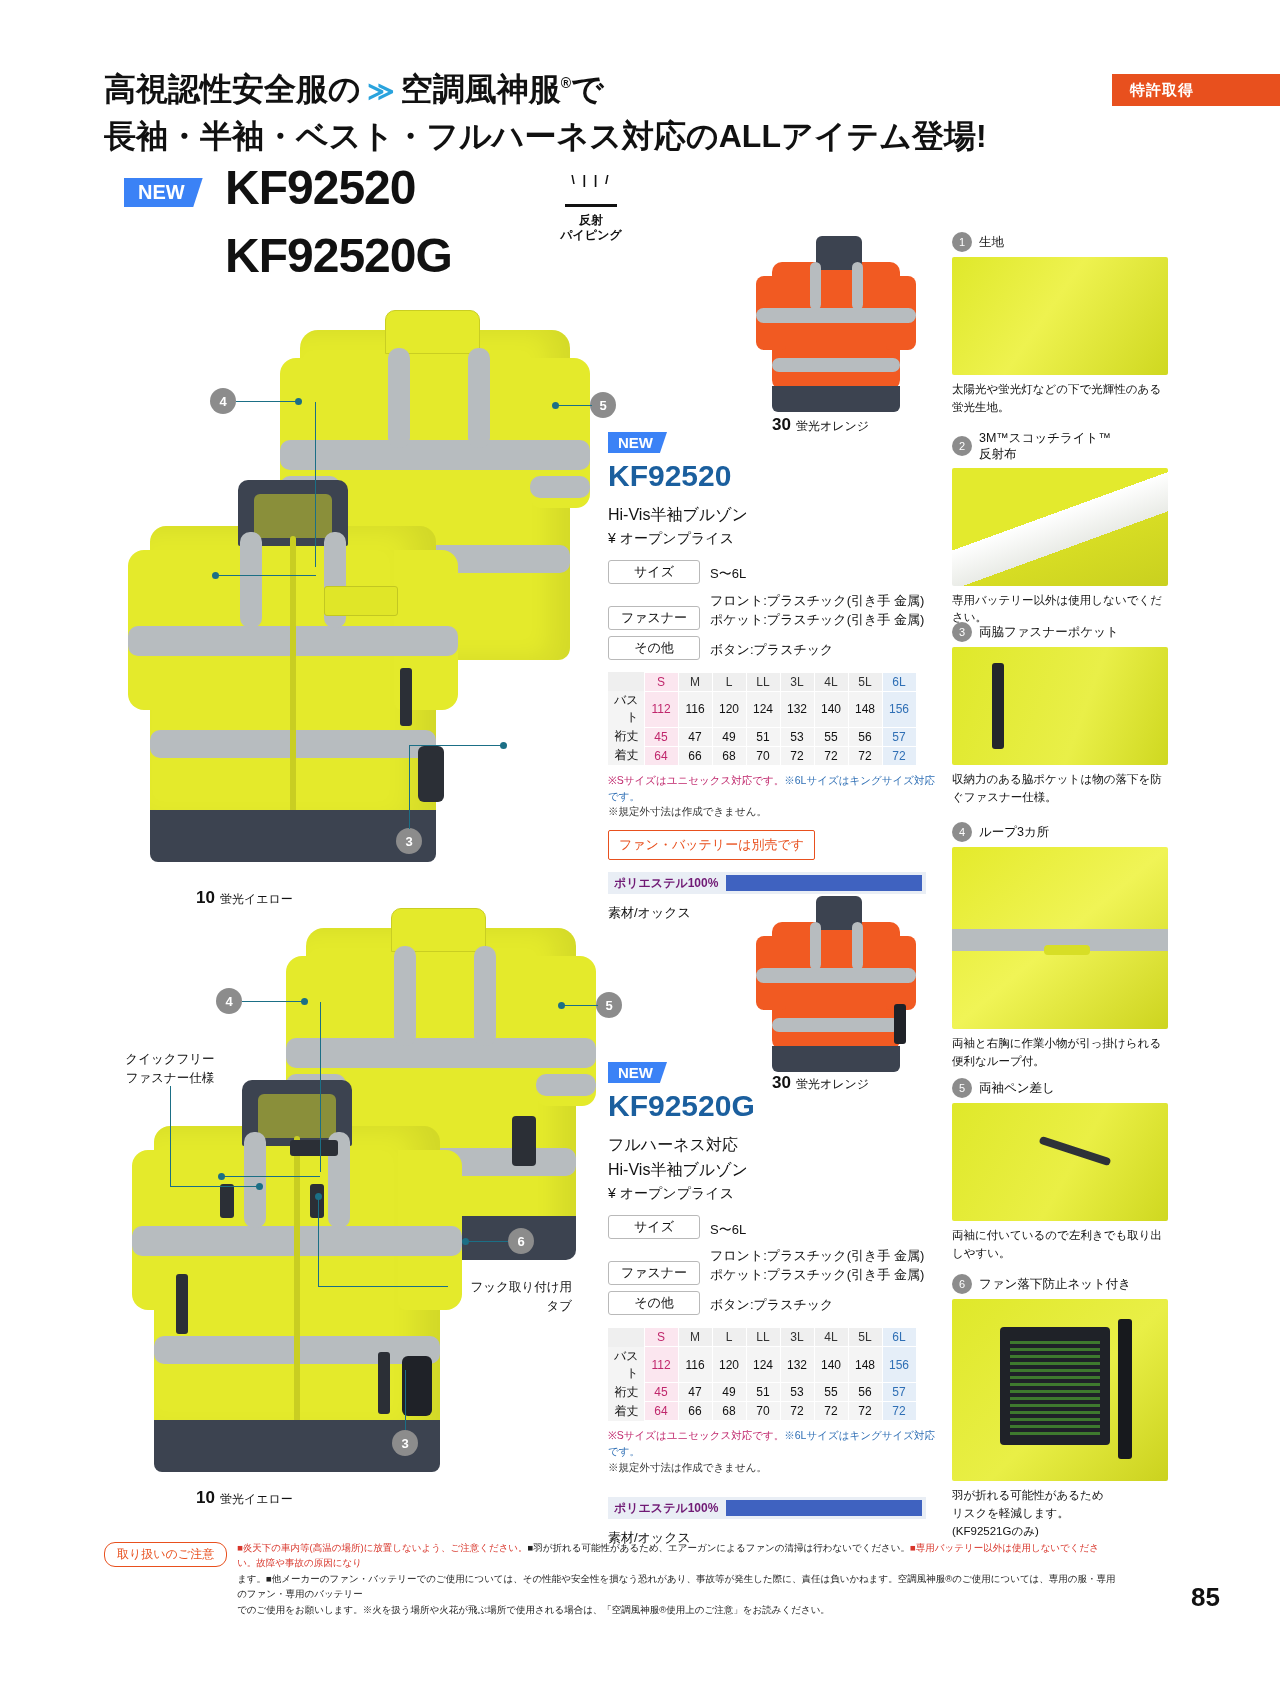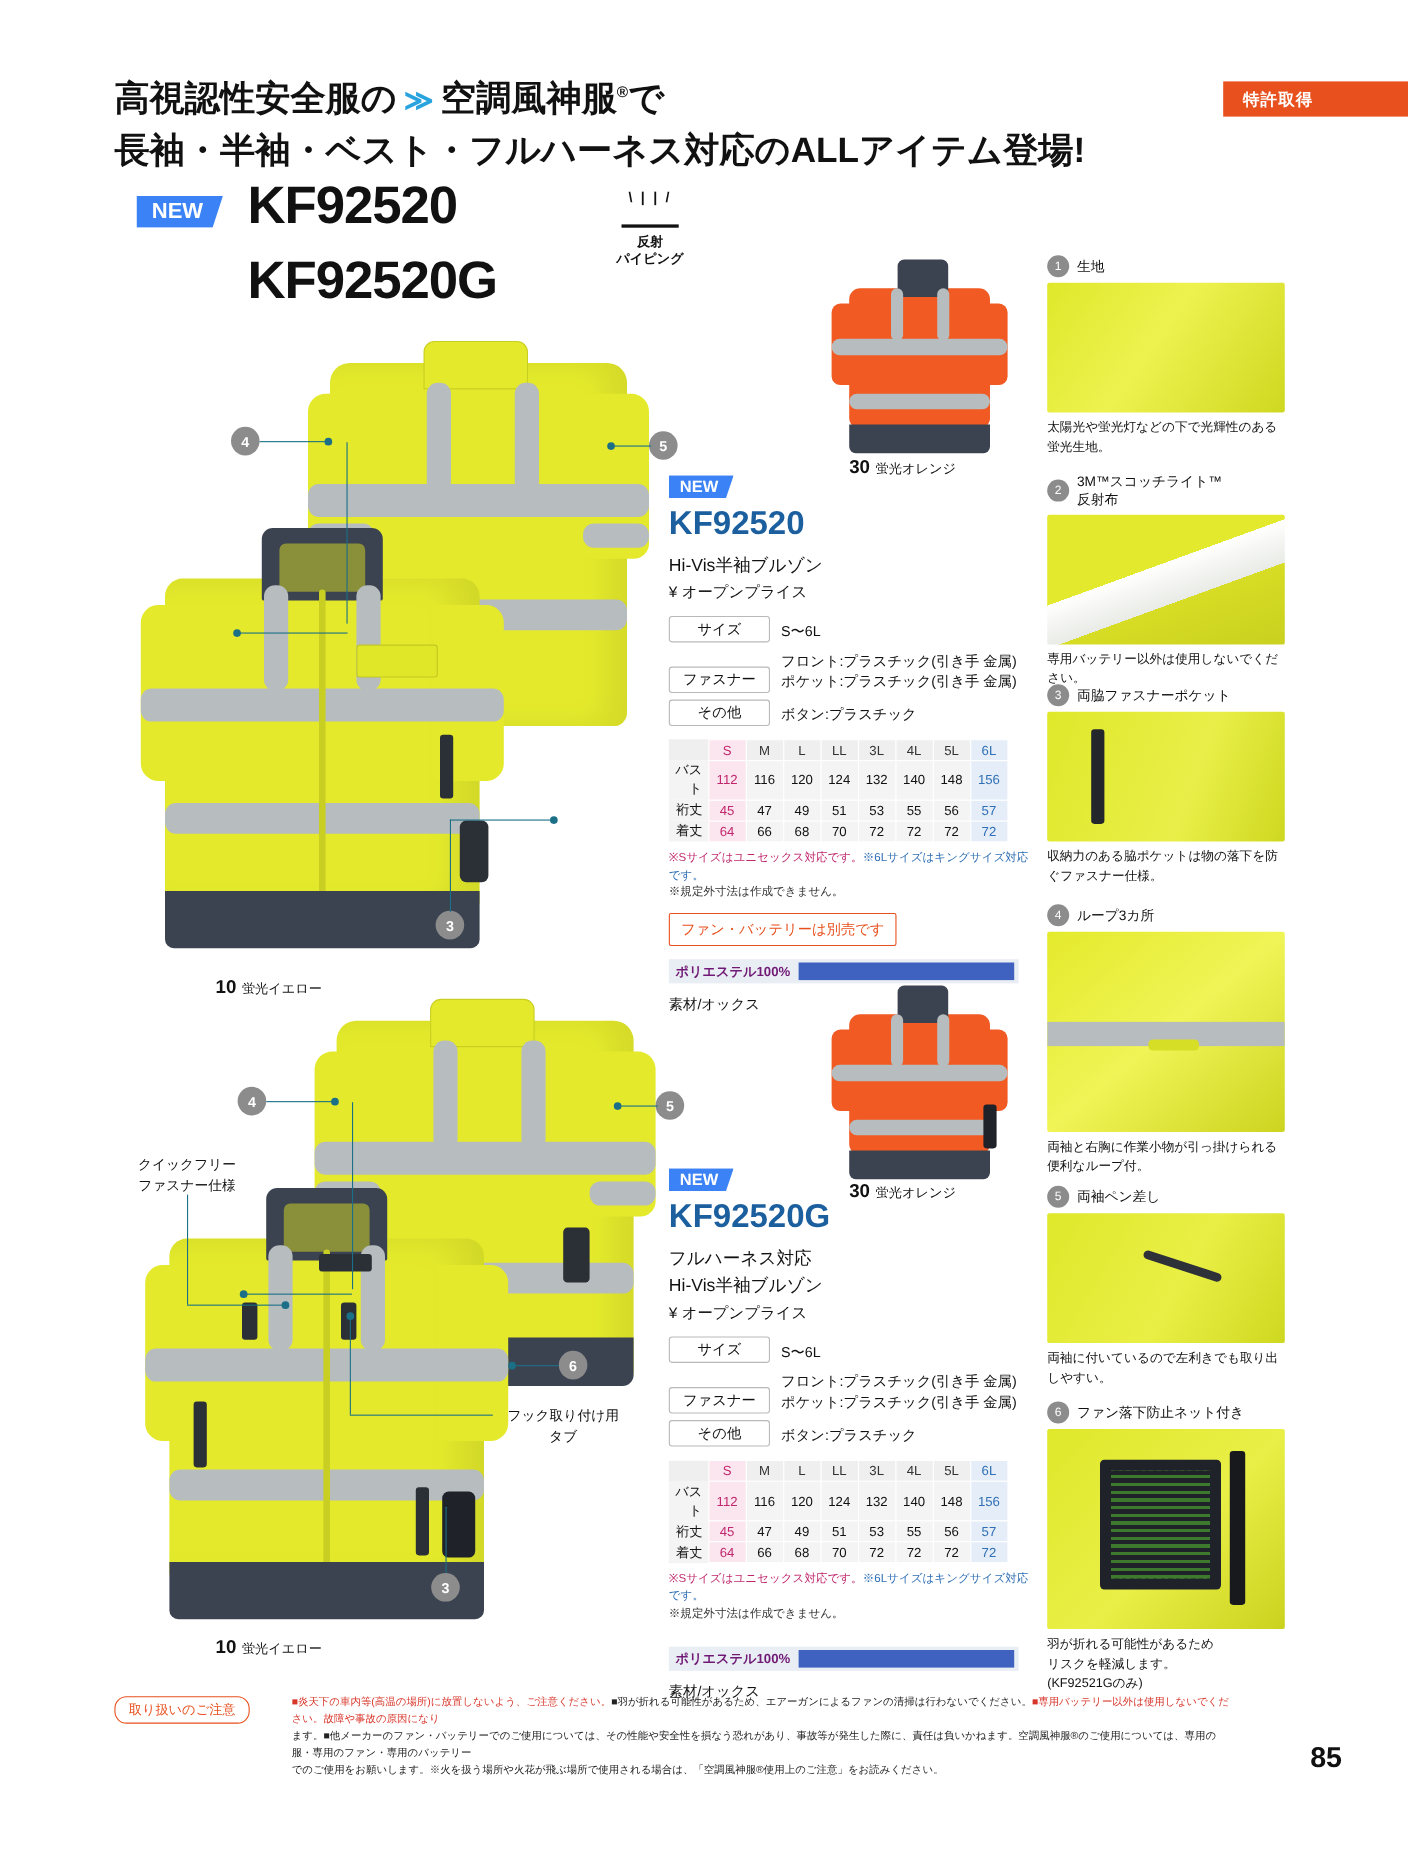--- a/index.html
+++ b/index.html
@@ -115,21 +115,21 @@
     width:20px; height:20px; border-radius:50%; background:#8c8c8c; color:#fff;
     font-size:11px; display:flex; align-items:center; justify-content:center; flex:none;
   }
   .feat .ftitle{ font-size:12.5px; line-height:1.3; }
   .feat .fimg{ width:216px; border-radius:2px; position:relative; overflow:hidden; }
   .feat .fcap{ font-size:11.5px; line-height:1.55; margin-top:6px; }
 
   
   .footer{
     position:absolute; left:104px; top:1540px; width:1014px;
-    display:flex; align-items:flex-start;gap:28px;
+    display:flex; align-items:flex-start;
   }
   .footer .pill{
     border:1px solid #e8501e; color:#e8501e; font-size:12px; border-radius:11px;
     padding:3px 12px; white-space:nowrap; margin-right:10px; margin-top:2px;
   }
   .footer .txt{ font-size:9.5px; line-height:1.62; color:#222; }
   .footer .txt .red{ color:#d8352a; }
   .pageno{ position:absolute; right:60px; top:1582px; font-size:26px; font-weight:bold; }
 
   .kfmark{
@@ -381,21 +381,21 @@
     <div>ファスナー仕様</div>
   </div>
   <div class="leader v" style="left:170px; top:1086px; height:100px;"></div>
   <div class="leader h" style="left:170px; top:1186px; width:90px;"></div>
   <div class="leader-dot" style="left:256px; top:1183px;"></div>
 
   <div class="leader v" style="left:320px; top:1002px; height:170px;"></div>
   <div class="leader h" style="left:222px; top:1176px; width:98px;"></div>
   <div class="leader-dot" style="left:218px; top:1173px;"></div>
 
-  <div class="sidenote" style="left:452px; top:1278px; width:120px; text-align:center;">
+  <div class="sidenote" style="left:452px; top:1278px; width:120px; text-align:right;">
     <div>フック取り付け用</div>
     <div>タブ</div>
   </div>
   <div class="leader h" style="left:318px; top:1286px; width:130px;"></div>
   <div class="leader v" style="left:318px; top:1196px; height:90px;"></div>
   <div class="leader-dot" style="left:315px; top:1193px;"></div>
 
   <div class="callout-dot" style="left:508px; top:1228px;">6</div>
   <div class="leader h" style="left:466px; top:1241px; width:42px;"></div>
   <div class="leader-dot" style="left:462px; top:1238px;"></div>

